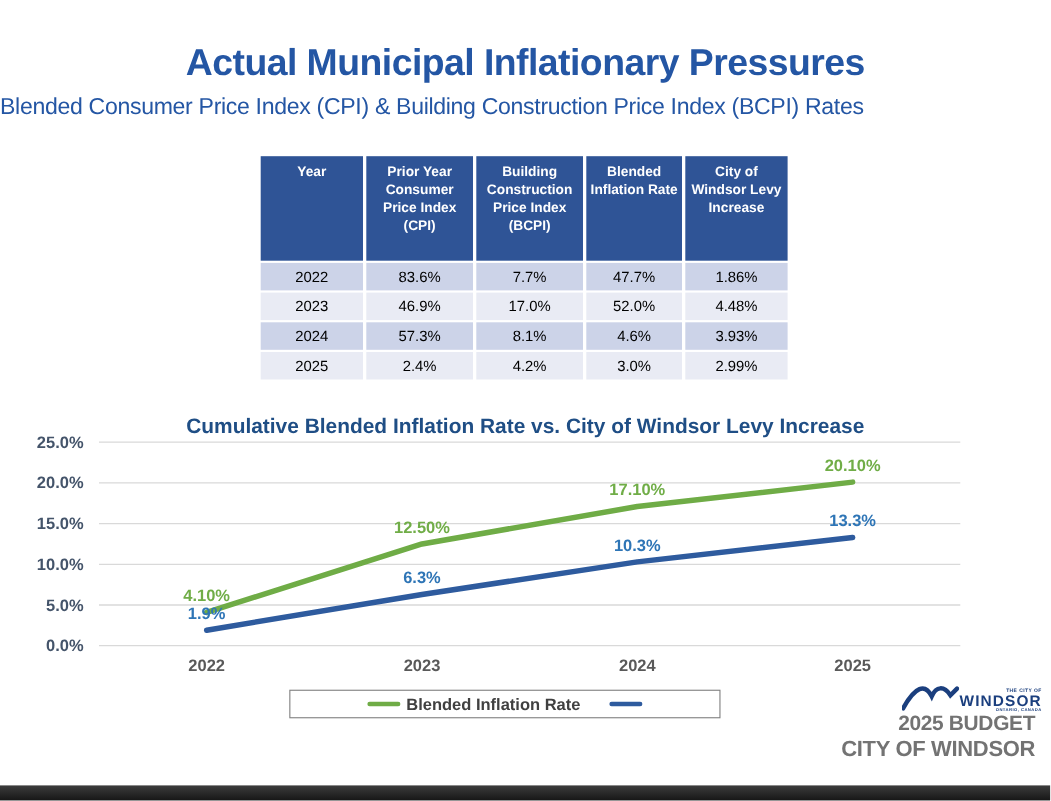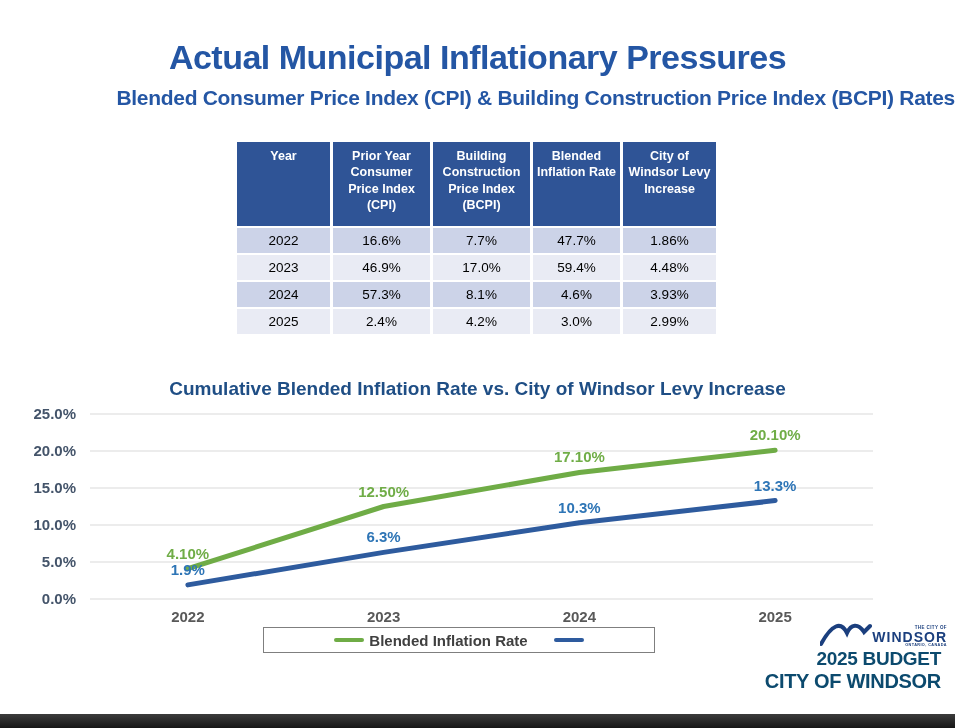--- a/index.html
+++ b/index.html
@@ -5,66 +5,66 @@
   html,body{margin:0;padding:0;background:#fff;}
   .slide{
     position:relative;width:955px;height:728px;background:#ffffff;
     font-family:"Liberation Sans", sans-serif;overflow:hidden;
   }
   .main-title{
     position:absolute;top:38px;left:0;width:955px;text-align:center;
     font-size:34px;font-weight:bold;color:#2456A4;letter-spacing:-0.5px;
   }
   .sub-title{
-    position:absolute;top:86px;left:0;width:955px;text-align:right;
-    font-size:21px;font-weight:bold;color:#2456A4;letter-spacing:-0.3px;
+    position:absolute;top:86px;left:0;width:955px;text-align:left;
+    font-size:21px;font-weight:normal;color:#2456A4;letter-spacing:-0.3px;
   }
   
   table.data{
     position:absolute;left:234px;top:140px;
     border-collapse:separate;border-spacing:3px 2px;background:#fff;
     table-layout:fixed;
   }
   table.data th{
     background:#2F5496;color:#fff;font-size:12.5px;font-weight:bold;
     line-height:1.3;text-align:center;vertical-align:top;
-    padding:6px 2px 0 2px;height:78px;
+    padding:6px 2px 11px 2px;height:78px;
   }
   table.data td{
     font-size:13.5px;color:#000;text-align:center;vertical-align:middle;
     height:25px;padding:0 2px;
   }
   table.data tr.band-a td{background:#CCD3E8;}
   table.data tr.band-b td{background:#E9EBF4;}
   
   .chart-title{
     position:absolute;top:378px;left:0;width:955px;text-align:center;
     font-size:19px;font-weight:bold;color:#1F4E85;
   }
-  .chart-wrap{position:absolute;left:25px;top:400px;width:910px;height:235px;}
+  .chart-wrap{position:absolute;left:25px;top:388px;width:910px;height:235px;}
   
   .legend{
     position:absolute;left:263px;top:627px;width:390px;height:24px;
     border:1.5px solid #7F7F7F;background:#fff;
     display:flex;align-items:center;justify-content:center;gap:26px;
   }
   .legend-item{display:flex;align-items:center;gap:5px;}
   .legend-swatch{width:30px;height:4px;border-radius:2px;}
   .legend-label{font-size:15px;font-weight:bold;color:#404040;}
   
   .logo{
     position:absolute;right:8px;top:612px;width:130px;height:36px;
     display:flex;align-items:flex-end;justify-content:flex-end;color:#1B3F7E;
   }
   .logo-text{display:flex;flex-direction:column;align-items:flex-end;line-height:1;}
   .logo-top{font-size:4.5px;font-weight:bold;letter-spacing:0.4px;}
   .logo-main{font-size:14px;font-weight:bold;letter-spacing:1px;}
   .logo-bottom{font-size:3.8px;font-weight:bold;letter-spacing:0.4px;}
   .footer-lines{
-    position:absolute;right:14px;top:648px;text-align:right;color:#0c4a6e;line-height:22px;
+    position:absolute;right:14px;top:648px;text-align:right;color:#737373;line-height:22px;
   }
   .budget-line{font-size:19px;font-weight:bold;letter-spacing:-0.3px;}
   .city-line{font-size:20px;font-weight:bold;letter-spacing:-0.3px;}
   .bottom-bar{
     position:absolute;left:0;bottom:0;width:955px;height:14px;
     background:linear-gradient(#3c3c3c,#161616);
   }
   text{font-family:"Liberation Sans", sans-serif;}
 </style>
 </head>
@@ -88,30 +88,30 @@
           <th>Year</th>
           <th>Prior Year Consumer Price Index (CPI)</th>
           <th>Building Construction Price Index (BCPI)</th>
           <th>Blended Inflation Rate</th>
           <th>City of Windsor Levy Increase</th>
         </tr>
       </thead>
     <tbody>
         <tr class="band-a">
           <td>2022</td>
-          <td>16.6%</td>
+          <td>83.6%</td>
           <td>7.7%</td>
           <td>47.7%</td>
           <td>1.86%</td>
         </tr>
         <tr class="band-b">
           <td>2023</td>
           <td>46.9%</td>
           <td>17.0%</td>
-          <td>59.4%</td>
+          <td>52.0%</td>
           <td>4.48%</td>
         </tr>
         <tr class="band-a">
           <td>2024</td>
           <td>57.3%</td>
           <td>8.1%</td>
           <td>4.6%</td>
           <td>3.93%</td>
         </tr>
         <tr class="band-b">

